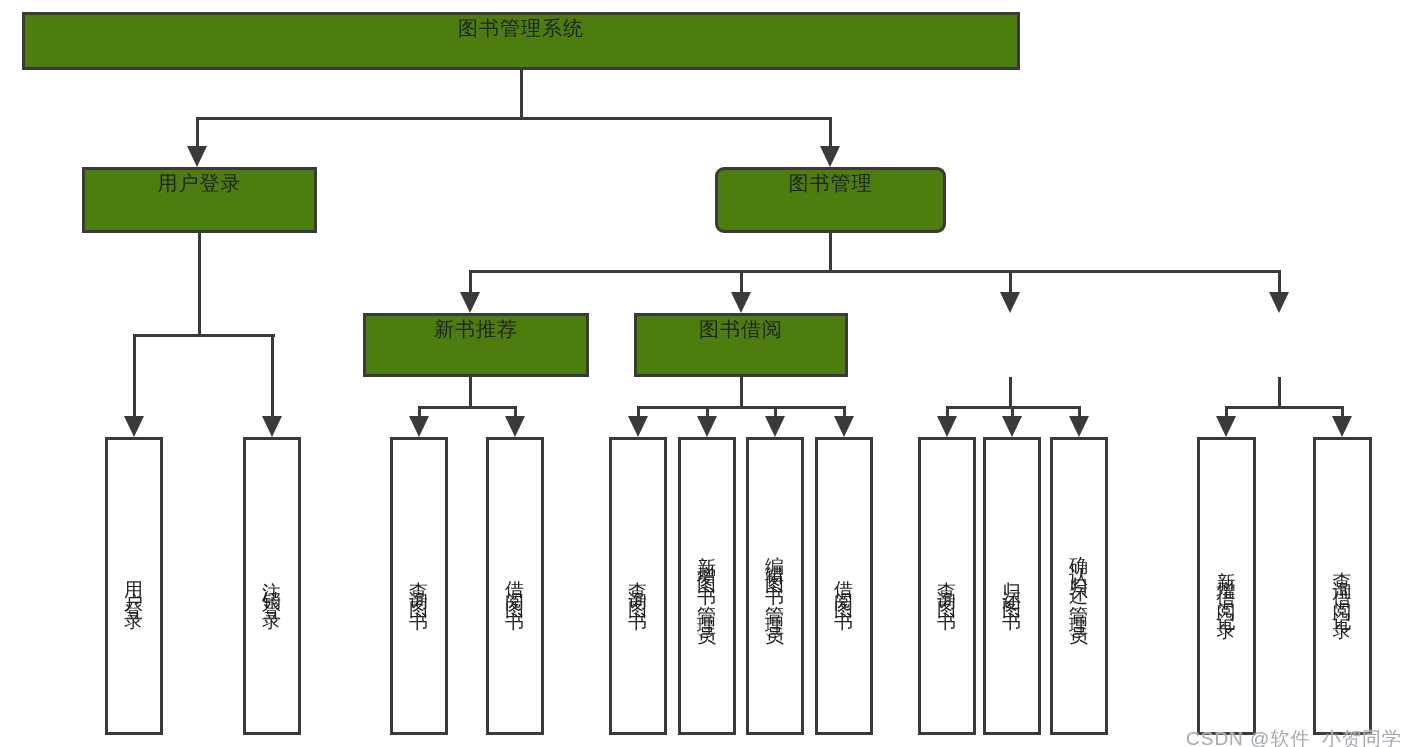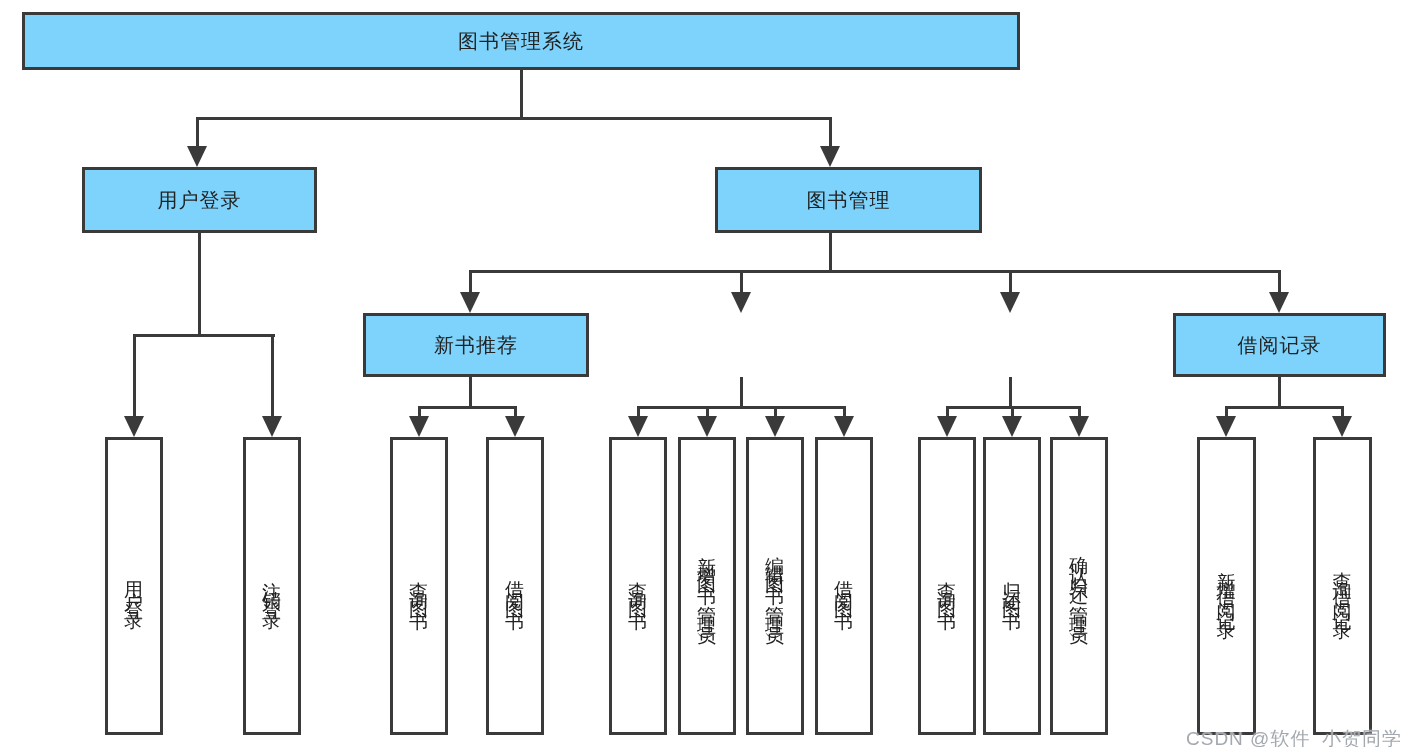--- a/index.html
+++ b/index.html
@@ -15,23 +15,22 @@
     position: relative;
     width: 1405px;
     height: 747px;
     background: var(--bg);
     overflow: hidden;
   }
   
   .node {
     position: absolute;
     border: 3px solid var(--line);
-    background: #7dd3fc;
+    background: #4d7c0f;
     display: flex;
-    align-items: center;
     justify-content: center;
     color: var(--text);
     font-size: 20px;
     letter-spacing: 1px;
     white-space: nowrap;
   }
   .vnode {
     position: absolute;
     border: 3px solid var(--line);
     background: #fff;
@@ -81,21 +80,21 @@
   <div class="v" style="left:520px; top:70px; height:50px;"></div>
   <div class="h" style="left:196px; top:117px; width:636px;"></div>
   <div class="v" style="left:196px; top:117px; height:32px;"></div>
   <div class="a" style="left:187px; top:146px;"></div>
   <div class="v" style="left:829px; top:117px; height:32px;"></div>
   <div class="a" style="left:820px; top:146px;"></div>
 
   <div class="node" style="left:82px; top:167px; width:235px; height:66px;">
     <span>用户登录</span>
   </div>
-  <div class="node" style="left:715px; top:167px; width:267px; height:66px;">
+  <div class="node" style="left:715px; top:167px; width:231px; height:66px;border-radius:9px;">
     <span>图书管理</span>
   </div>
 
   <div class="v" style="left:198px; top:233px; height:104px;"></div>
   <div class="h" style="left:133px; top:334px; width:142px;"></div>
   <div class="v" style="left:133px; top:334px; height:84px;"></div>
   <div class="a" style="left:124px; top:416px;"></div>
   <div class="v" style="left:271px; top:334px; height:84px;"></div>
   <div class="a" style="left:262px; top:416px;"></div>
 
@@ -106,22 +105,22 @@
   <div class="v" style="left:740px; top:270px; height:26px;"></div>
   <div class="a" style="left:731px; top:292px;"></div>
   <div class="v" style="left:1009px; top:270px; height:26px;"></div>
   <div class="a" style="left:1000px; top:292px;"></div>
   <div class="v" style="left:1278px; top:270px; height:26px;"></div>
   <div class="a" style="left:1269px; top:292px;"></div>
 
   <div class="node" style="left:363px; top:313px; width:226px; height:64px;">
     <span>新书推荐</span>
   </div>
-  <div class="node" style="left:1173px; top:313px; width:213px; height:64px;">
-    <span>借阅记录</span>
+  <div class="node" style="left:634px; top:313px; width:214px; height:64px;">
+    <span>图书借阅</span>
   </div>
 
   <div class="v" style="left:469px; top:377px; height:32px;"></div>
   <div class="h" style="left:418px; top:406px; width:99px;"></div>
   <div class="v" style="left:418px; top:406px; height:14px;"></div>
   <div class="a" style="left:409px; top:416px;"></div>
   <div class="v" style="left:514px; top:406px; height:14px;"></div>
   <div class="a" style="left:505px; top:416px;"></div>
 
   <div class="v" style="left:740px; top:377px; height:32px;"></div>

